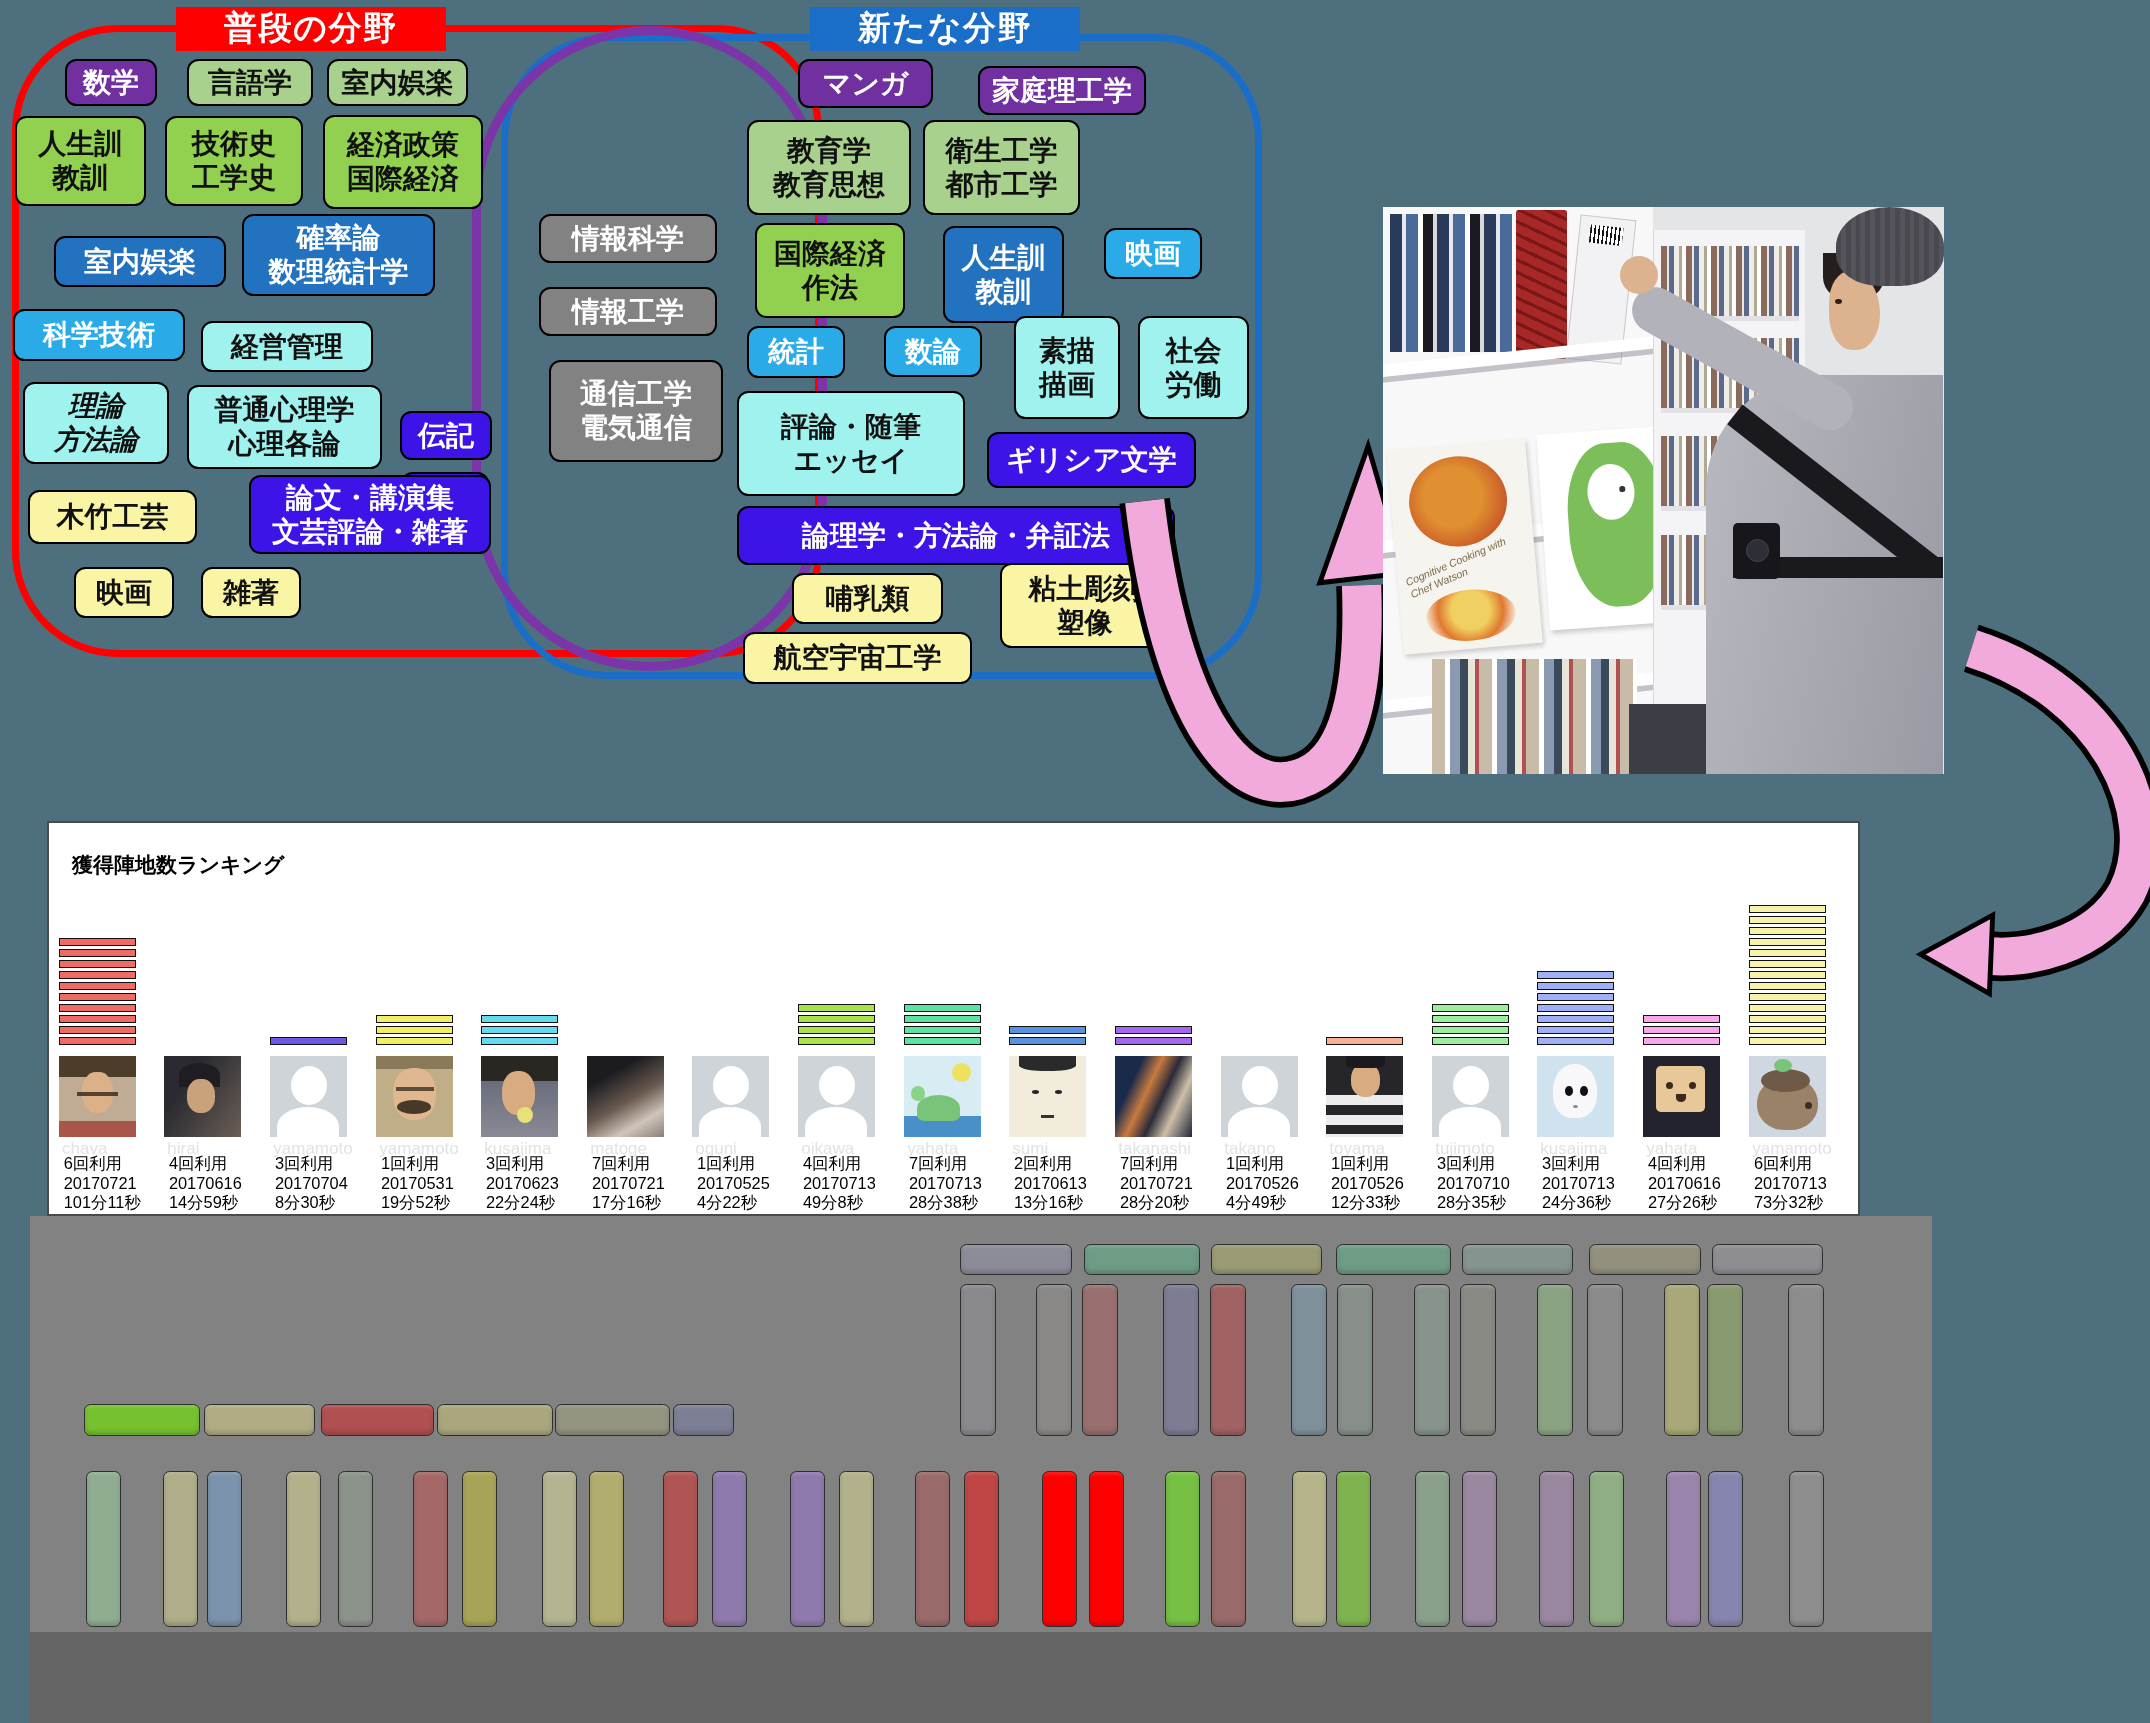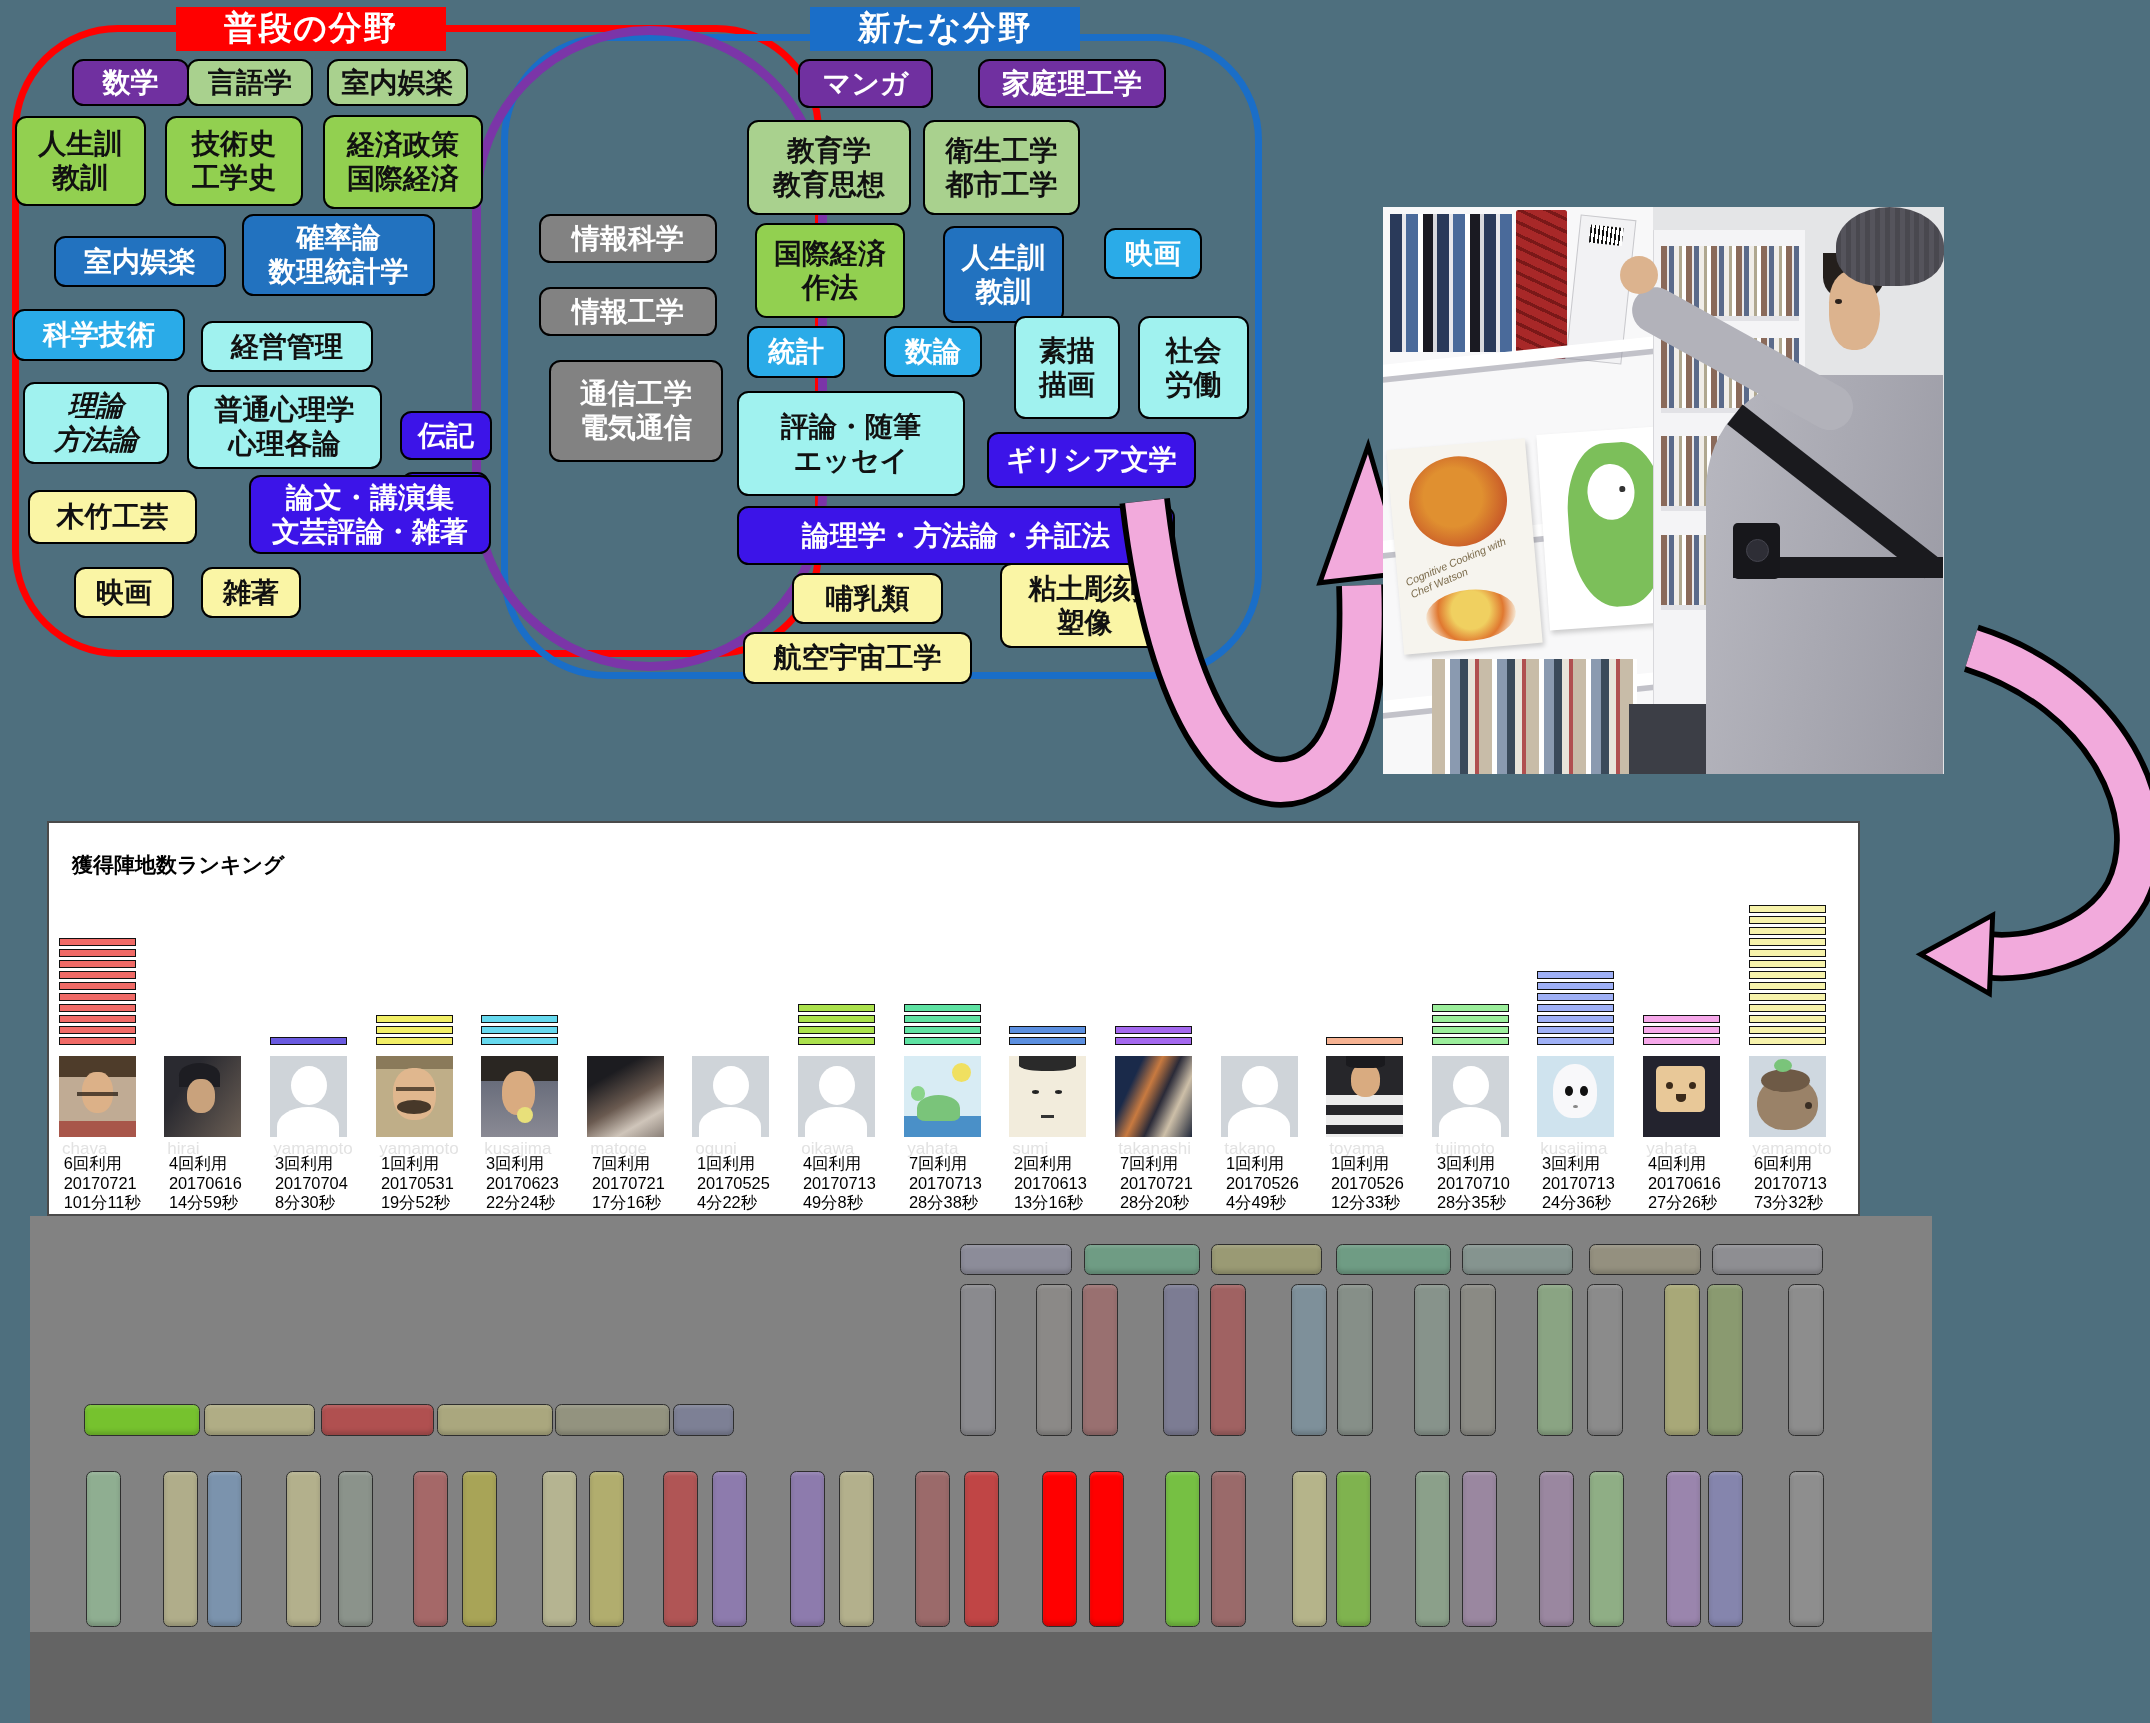--- a/index.html
+++ b/index.html
@@ -149,21 +149,21 @@
 
 <div id="canvas">
 
   <div id="venn">
     <div class="outline outline-red"></div>
     <div class="outline outline-blue"></div>
     <div class="outline outline-capsule"></div>
     <div class="vheader vheader-left">普段の分野</div>
     <div class="vheader vheader-right">新たな分野</div>
     <div id="venn-boxes">
-        <div class="vbox s-purple" style="left: 72px; top: 59px; width: 117px; height: 47px; text-align: center;">
+        <div class="vbox s-purple" style="left: 65px; top: 59px; width: 92px; height: 47px; text-align: center;">
           <div>数学</div>
         </div>
         <div class="vbox s-sage" style="left: 187px; top: 59px; width: 126px; height: 47px;">
           <div>言語学</div>
         </div>
         <div class="vbox s-sage" style="left: 327px; top: 59px; width: 141px; height: 47px;">
           <div>室内娯楽</div>
         </div>
         <div class="vbox s-green" style="left: 14.7px; top: 116px; width: 131px; height: 90px;">
           <div>人生訓</div>
@@ -223,21 +223,21 @@
         <div class="vbox s-gray" style="left: 539px; top: 287px; width: 178px; height: 49px;">
           <div>情報工学</div>
         </div>
         <div class="vbox s-gray" style="left: 549px; top: 360px; width: 174px; height: 102px;">
           <div>通信工学</div>
           <div>電気通信</div>
         </div>
         <div class="vbox s-purple" style="left: 798px; top: 59px; width: 135px; height: 49px;">
           <div>マンガ</div>
         </div>
-        <div class="vbox s-purple" style="left: 978px; top: 59px; width: 188px; height: 49px;">
+        <div class="vbox s-purple" style="left: 978px; top: 66px; width: 168px; height: 49px;">
           <div>家庭理工学</div>
         </div>
         <div class="vbox s-sage" style="left: 747px; top: 120px; width: 164px; height: 95px;">
           <div>教育学</div>
           <div>教育思想</div>
         </div>
         <div class="vbox s-sage" style="left: 923px; top: 120px; width: 157px; height: 95px;">
           <div>衛生工学</div>
           <div>都市工学</div>
         </div>

